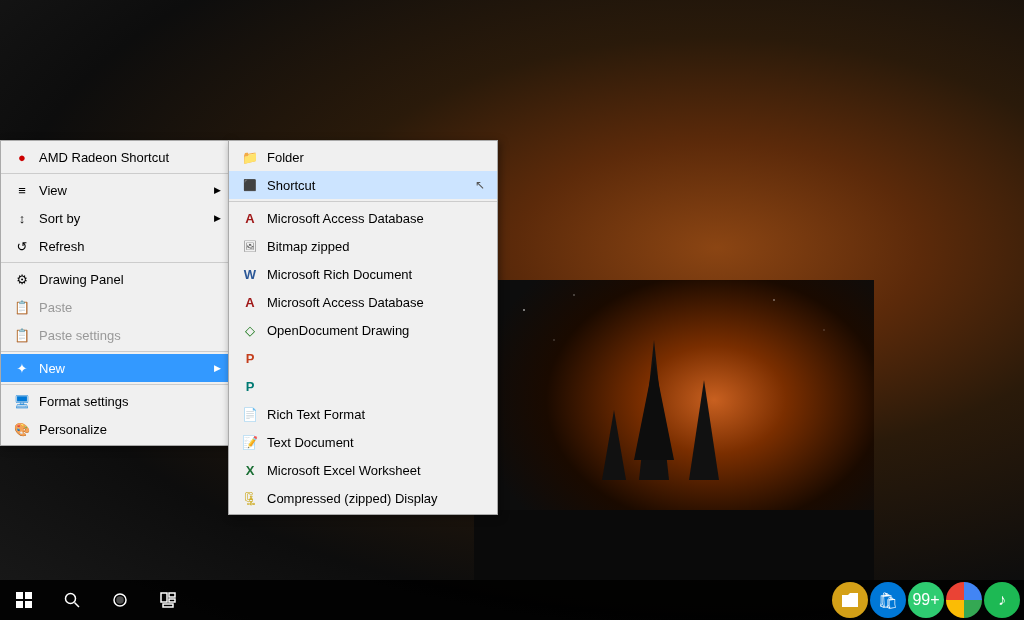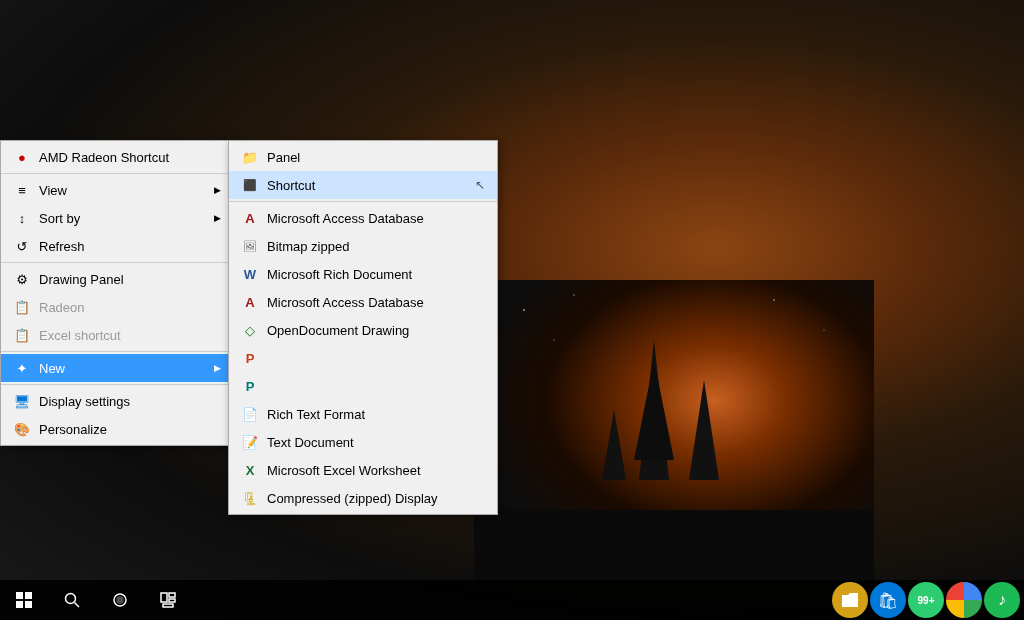--- a/index.html
+++ b/index.html
@@ -69,21 +69,21 @@
       height: 36px;
       border-radius: 50%;
       display: flex;
       align-items: center;
       justify-content: center;
       font-size: 18px;
       cursor: pointer;
     }
     .tray-icon-folder { background: #d4a017; }
     .tray-icon-store { background: #0078d7; }
-    .tray-icon-counter { background: #2ecc71; font-size: 10px; font-weight: bold; color: white; }
+    .tray-icon-counter { background: #2ecc71; font-size: 16px; font-weight: normal; color: white; }
     .tray-icon-chrome { background: conic-gradient(#4285F4 0deg 90deg, #34A853 90deg 180deg, #FBBC05 180deg 270deg, #EA4335 270deg 360deg); }
     .tray-icon-spotify { background: #1DB954; }
 
     
     .context-menu {
       position: absolute;
       top: 140px;
       left: 0px;
       background: #f0f0f0;
       border: 1px solid #aaa;
@@ -225,54 +225,54 @@
 
   <div class="menu-separator"></div>
 
   <div class="menu-item">
     <span class="icon">⚙</span>
     <span>Drawing Panel</span>
   </div>
 
   <div class="menu-item disabled">
     <span class="icon">📋</span>
-    <span>Radeon</span>
+    <span>Paste</span>
   </div>
 
   <div class="menu-item disabled">
     <span class="icon">📋</span>
-    <span>Excel shortcut</span>
+    <span>Paste settings</span>
   </div>
 
   <div class="menu-separator"></div>
 
   <div class="menu-item has-arrow" style="background:#3399ff;color:white;">
     <span class="icon" style="color:white;">✦</span>
     <span>New</span>
   </div>
 
   <div class="menu-separator"></div>
 
   <div class="menu-item">
     <span class="icon icon-display">🖥</span>
-    <span>Display settings</span>
+    <span>Format settings</span>
   </div>
 
   <div class="menu-item">
     <span class="icon icon-personalize">🎨</span>
     <span>Personalize</span>
   </div>
 
 </div>
 
 <div class="submenu">
 
   <div class="menu-item">
     <span class="icon icon-folder">📁</span>
-    <span>Panel</span>
+    <span>Folder</span>
   </div>
 
   <div class="menu-item" style="background:#cce4ff;">
     <span class="icon" style="color:#555;font-size:11px;">⬛</span>
     <span>Shortcut</span>
     <span style="margin-left:auto;font-size:12px;color:#555;">↖</span>
   </div>
 
   <div class="menu-separator"></div>
 

